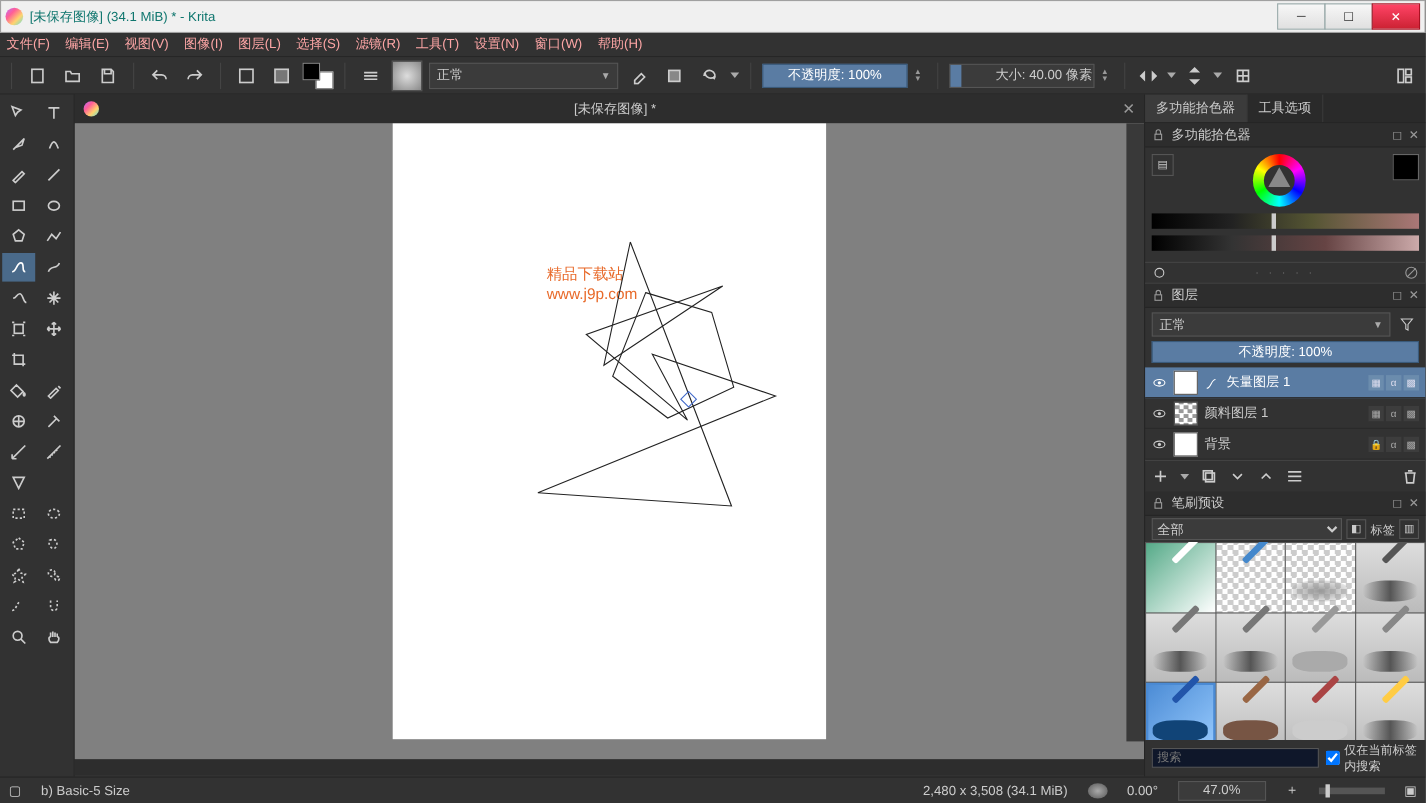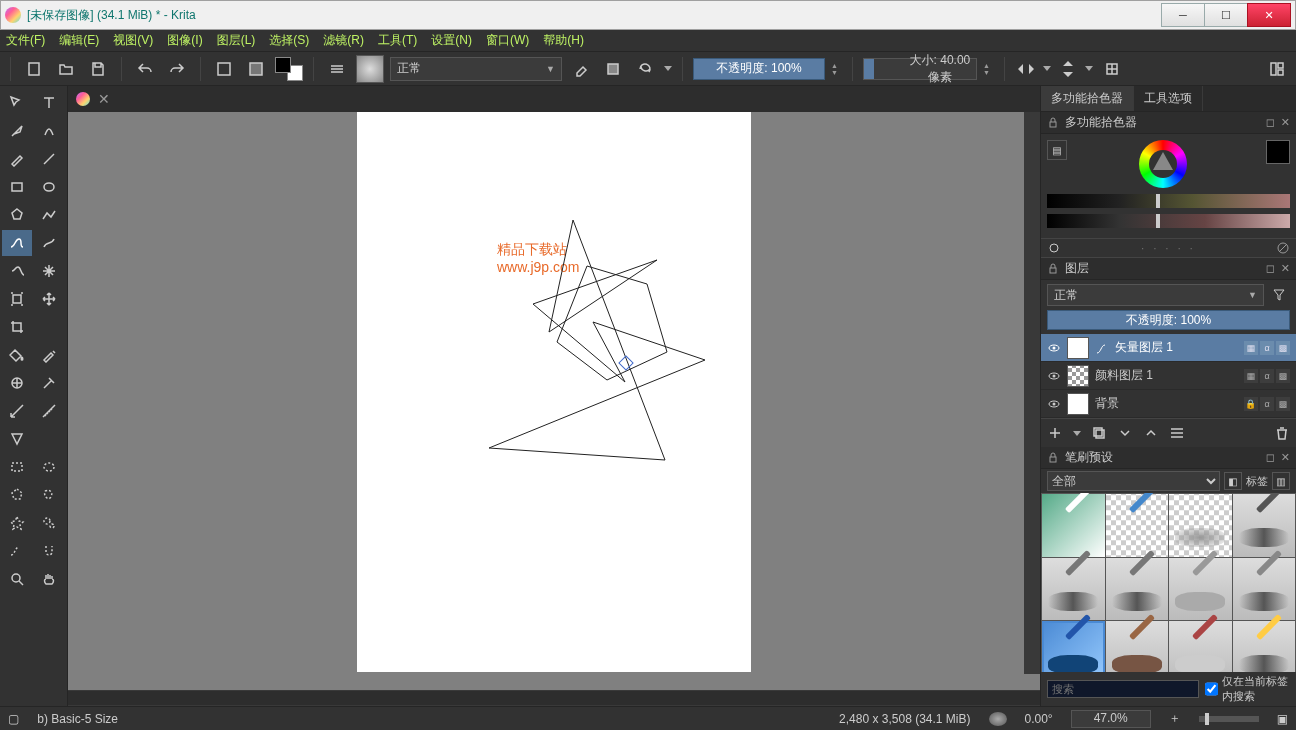--- a/index.html
+++ b/index.html
@@ -3,34 +3,34 @@
 <meta charset="utf-8">
 <style>
 * { margin: 0; padding: 0; box-sizing: border-box; font-family: "Segoe UI", Tahoma, sans-serif; user-select: none; }
 body { width: 1296px; height: 730px; background: #323232; overflow: hidden; display: flex; flex-direction: column; }
 .titlebar { height: 30px; background: #f0f0f0; border: 1px solid #a0a0a0; display: flex; align-items: center; padding: 0 4px; }
 .titlebar .app-icon { width: 16px; height: 16px; background: linear-gradient(135deg,#b86bff,#ff5e96,#ffd36e,#5ce0e0); border-radius: 50%; margin-right: 6px; }
 .titlebar .title { flex: 1; font-size: 12px; color: #0f766e; }
 .win-btns { display: flex; }
 .win-btn { width: 44px; height: 24px; display: flex; align-items: center; justify-content: center; border: 1px solid #9aa; background: linear-gradient(#f7f7f7,#e0e0e0); font-size: 11px; color: #333; margin-left: -1px; }
 .win-btn.close { background: linear-gradient(#f46,#c23); color: #fff; border-color: #a12; }
-.menubar { height: 22px; background: #323232; display: flex; align-items: center; padding: 0 6px; gap: 14px; color: #bef264; font-size: 12px; border-bottom: 1px solid #252525; }
+.menubar { height: 22px; background: #323232; display: flex; align-items: center; padding: 0 6px; gap: 14px; color: #fca5a5; font-size: 12px; border-bottom: 1px solid #252525; }
 .menubar span { cursor: default; }
 .toolbar { height: 34px; background: #323232; display: flex; align-items: center; padding: 0 6px; gap: 6px; border-bottom: 1px solid #252525; color: #ccc; }
 .tool-sep { width: 1px; height: 24px; background: #444; margin: 0 4px; }
 .tbtn { width: 26px; height: 26px; display: flex; align-items: center; justify-content: center; color: #ccc; }
 .tbtn svg { width: 16px; height: 16px; stroke: #ccc; fill: none; stroke-width: 1.5; }
 .swatch-pair { width: 28px; height: 24px; position: relative; }
 .swatch-pair .fg { position: absolute; width: 16px; height: 16px; background: #000; border: 1px solid #888; top: 0; left: 0; }
 .swatch-pair .bg { position: absolute; width: 16px; height: 16px; background: #fff; border: 1px solid #888; bottom: 0; right: 0; }
 .brush-thumb { width: 28px; height: 28px; background: radial-gradient(circle,#ddd,#888); border: 1px solid #555; }
 .blend-select { width: 172px; height: 24px; background: #3b3b3b; border: 1px solid #555; color: #ccc; font-size: 12px; padding: 0 6px; display: flex; align-items: center; justify-content: space-between; }
 .blend-select .arrow { font-size: 9px; color: #aaa; }
 .opacity-bar { width: 132px; height: 22px; background: #5a7ca3; color: #fff; font-size: 12px; display: flex; align-items: center; justify-content: center; border: 1px solid #3a5a7a; }
-.size-bar { width: 114px; height: 22px; background: #3b3b3b; color: #ccc; font-size: 12px; display: flex; align-items: center; border: 1px solid #555; gap: 30px; }
+.size-bar { width: 132px; height: 22px; background: #3b3b3b; color: #ccc; font-size: 12px; display: flex; align-items: center; border: 1px solid #555; gap: 30px; }
 .size-bar .filled { background: #5a7ca3; height: 100%; width: 10px; }
 .size-bar .txt { flex:1; text-align:center; }
 .tiny-arrows { display:flex; flex-direction:column; margin-right:4px; color:#999; font-size:7px; line-height:7px; }
 .mirror-btn { width:22px; height:22px; display:flex; align-items:center; justify-content:center; }
 .workspace { flex: 1; display: flex; min-height: 0; }
 .toolbox { width: 68px; background: #323232; display: flex; flex-wrap: wrap; align-content: flex-start; padding: 4px 2px; gap: 2px; border-right: 1px solid #252525; }
 .toolbox .tool { width: 30px; height: 26px; display: flex; align-items: center; justify-content: center; }
 .toolbox .tool.active { background: #4a6a8a; }
 .toolbox .tool svg { width: 16px; height: 16px; stroke: #ccc; fill: none; stroke-width: 1.5; }
 .toolbox .tool.active svg { stroke: #fff; }
@@ -421,20 +421,21 @@
     <div class="tool">
         <svg viewBox="0 0 16 16">
           <path d="M5 8V4M7 8V3M9 8V4M11 8V5M5 8c-2 0-2 3 0 5h6c2-2 2-5 0-5"></path>
         </svg>
       </div>
   </div>
 
   <div class="canvas-area">
     <div class="doc-tab">
       <div class="app-icon-sm"></div>
+      <div class="title">[未保存图像]  *</div>
       <div class="close-x">✕</div>
     </div>
     <div class="canvas-scroll">
       <div class="canvas-page">
         <div class="watermark">
           <div>精品下载站</div>
           <div>www.j9p.com</div>
         </div>
         <svg class="drawing" width="394" height="560">
           <g stroke="#222" fill="none" stroke-width="1">

